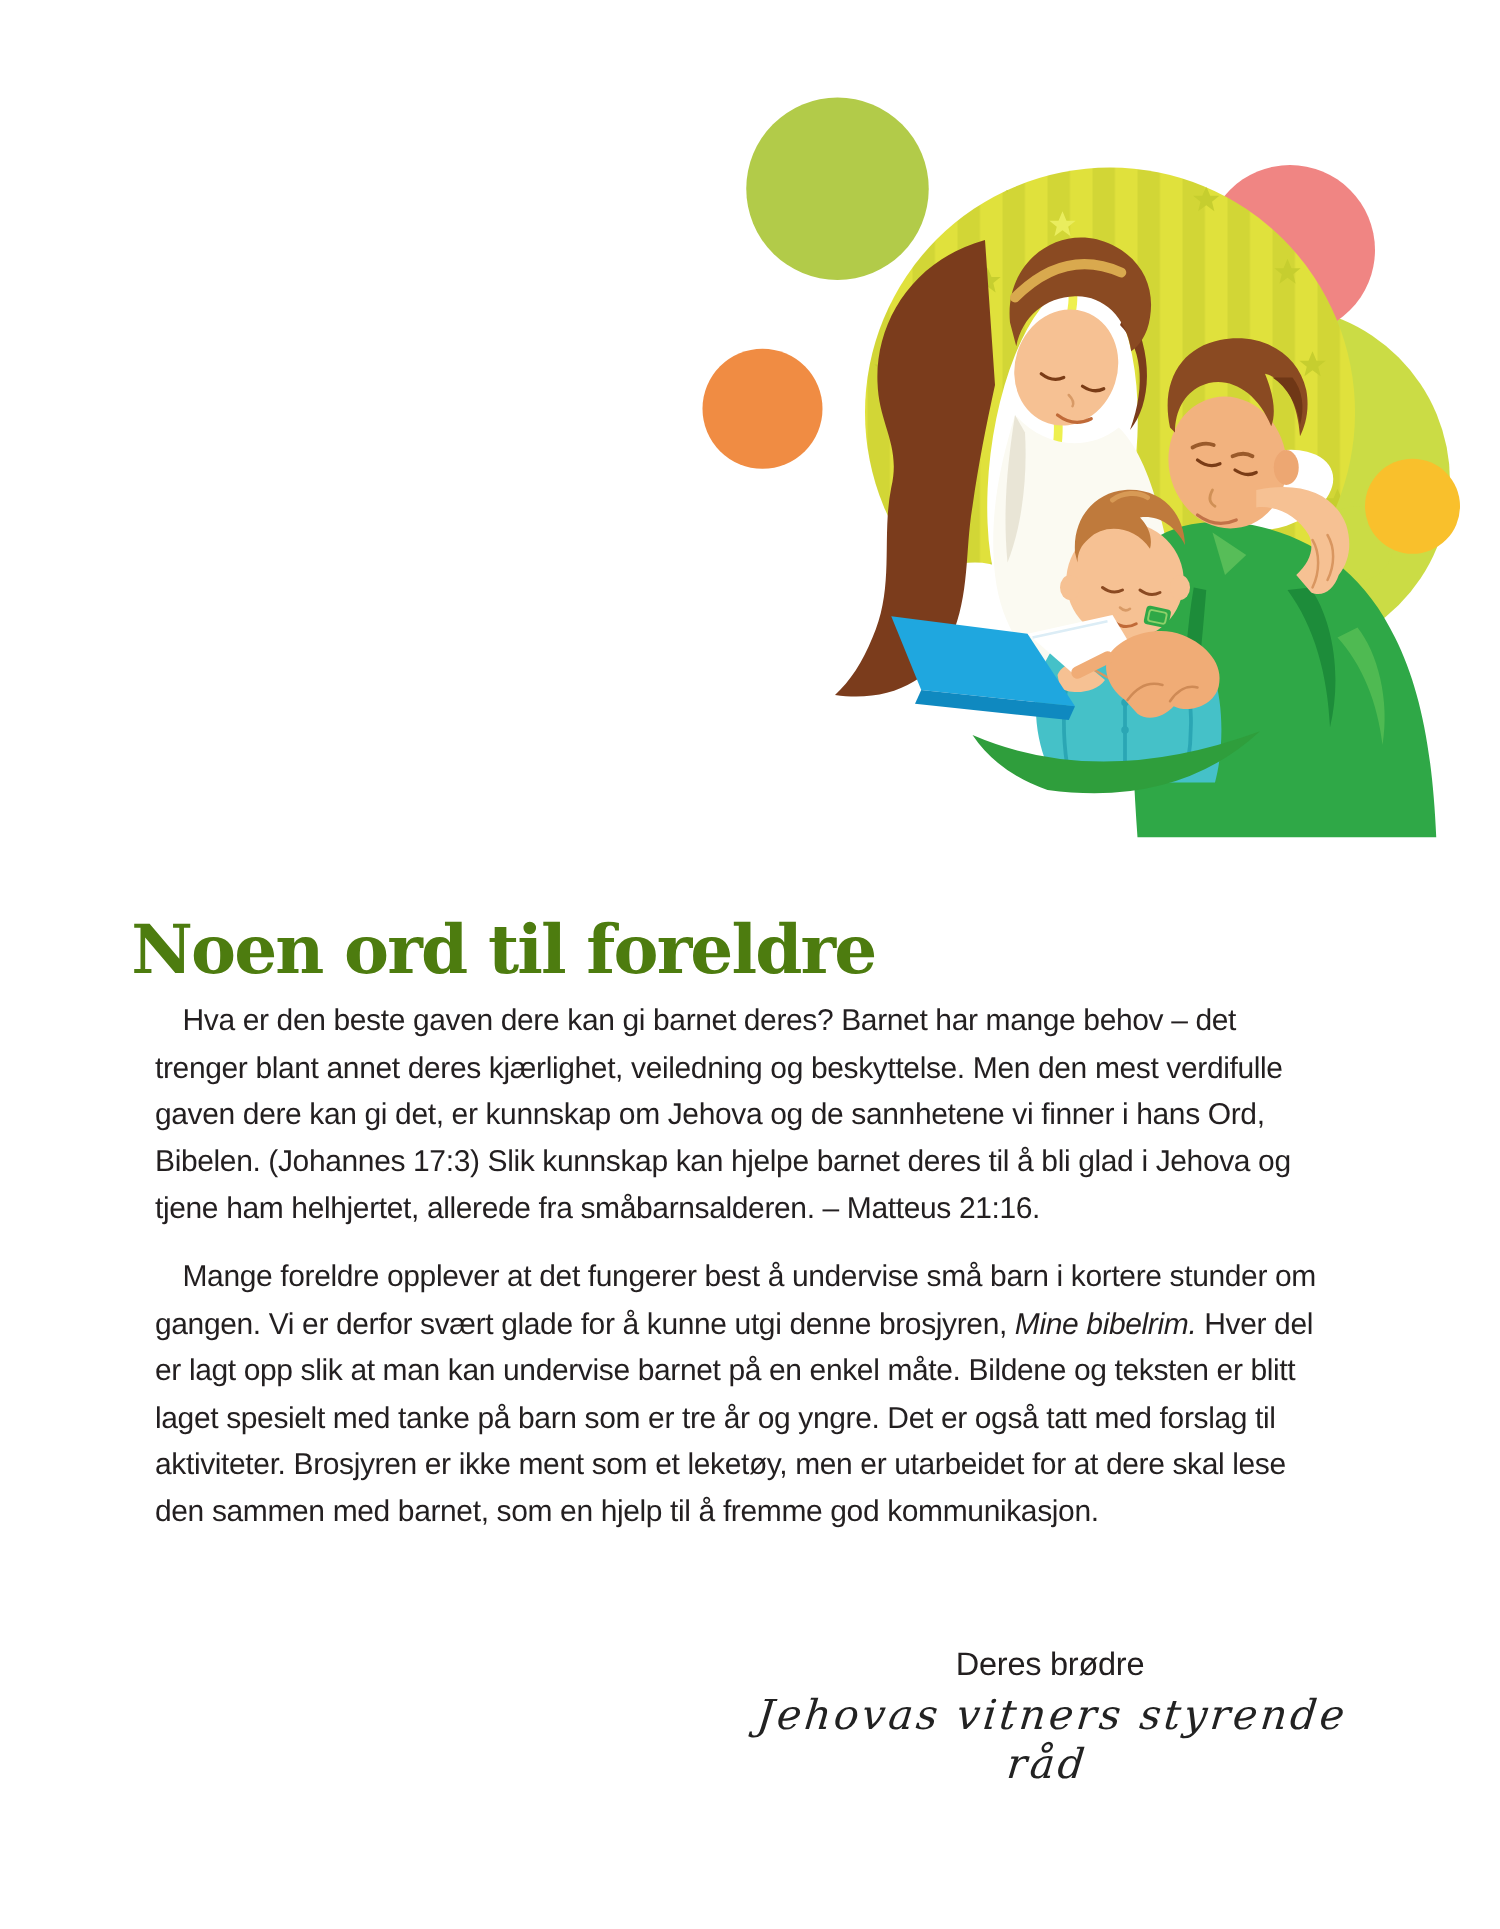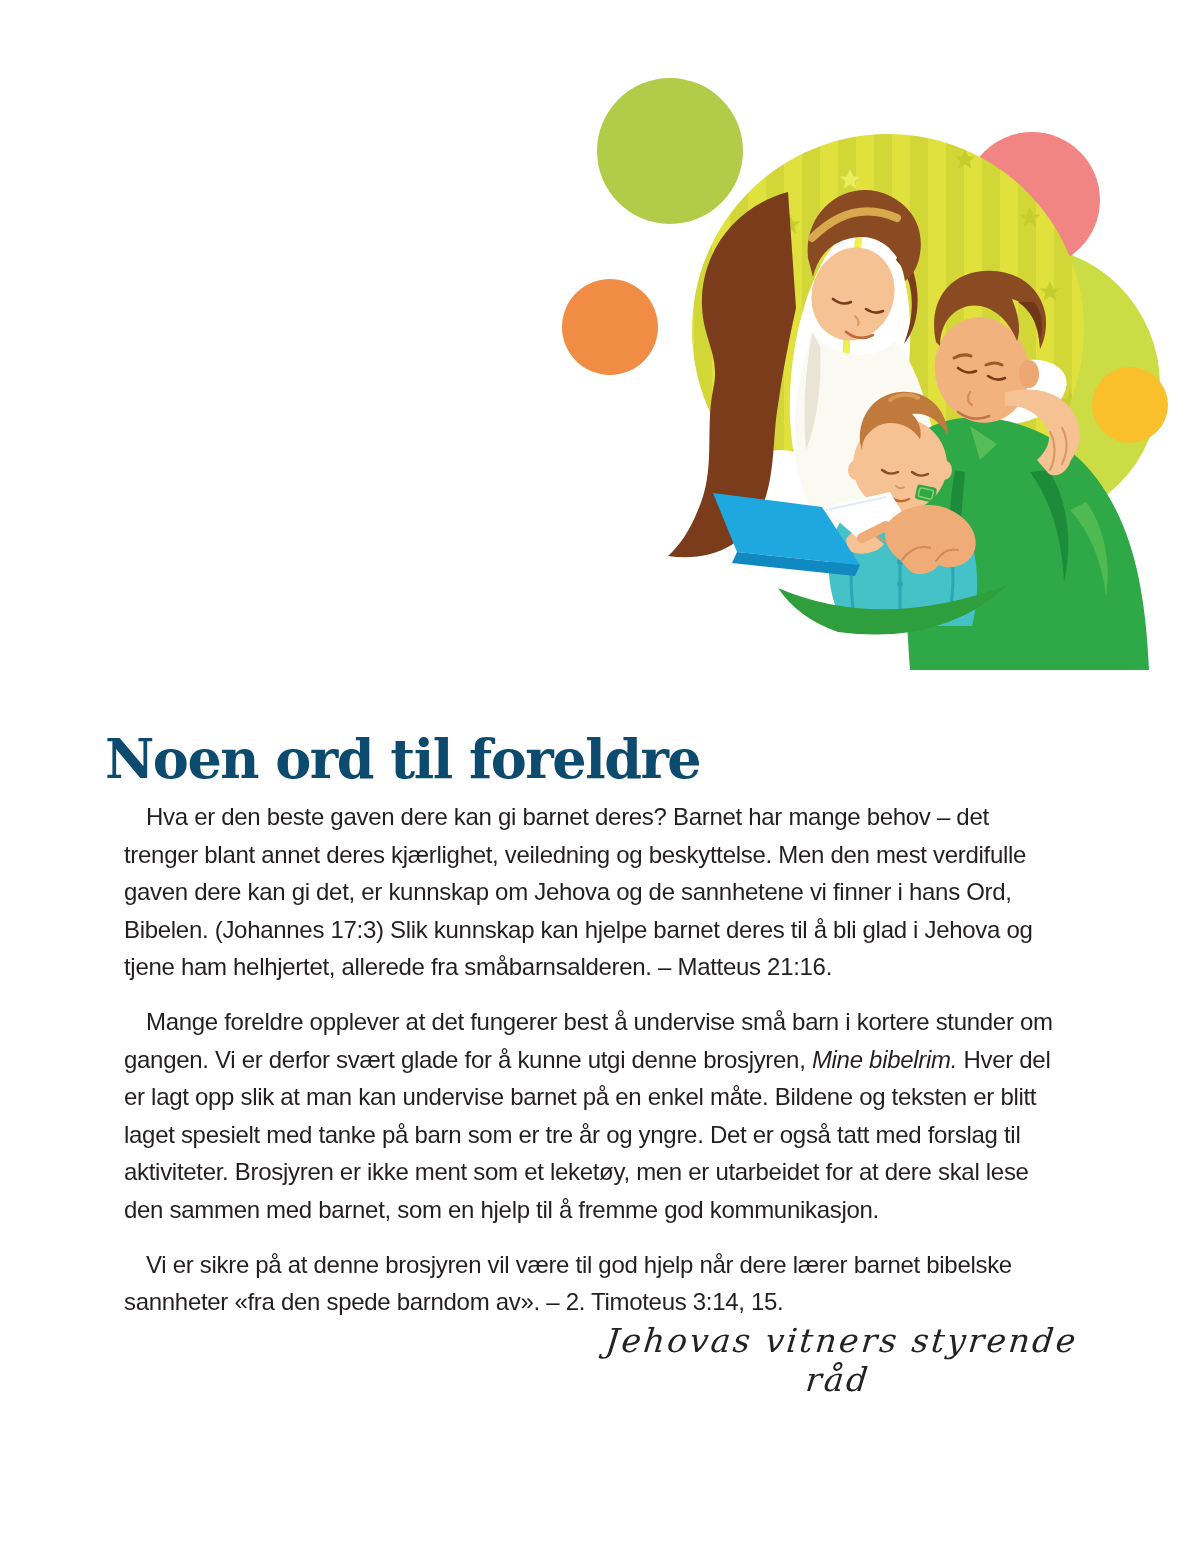--- a/index.html
+++ b/index.html
@@ -159,25 +159,25 @@
 
     <rect x="366" y="446" width="20" height="15" rx="3" transform="rotate(12 376 453)" fill="#2fa847"></rect>
     <rect x="369" y="449" width="14" height="9" rx="2" transform="rotate(12 376 453)" fill="none" stroke="#8fd06a" stroke-width="1.5"></rect>
     <g>
       <path d="M336,486 C346,468 376,460 396,468 C416,476 429,492 425,509 C421,525 401,531 389,525 C381,534 368,537 360,531 L350,520 C339,512 332,499 336,486 Z" fill="#f0ac76"></path>
       <path d="M352,520 C360,509 370,505 380,508 M386,521 C392,512 400,508 408,510" fill="none" stroke="#cf8a55" stroke-width="2" stroke-linecap="round"></path>
       <path d="M336,486 L312,498" stroke="#f0ac76" stroke-width="10" stroke-linecap="round"></path>
     </g>
   </svg>
 
-  <h1 id="heading" style="color: #0c4a6e;">Noen ord til foreldre</h1>
+  <h1 id="heading" style="color: #4d7c0f;">Noen ord til foreldre</h1>
 
   <div id="bodytext">
     <p>Hva er den beste gaven dere kan gi barnet deres? Barnet har mange behov – det trenger blant annet deres kjærlighet, veiledning og beskyttelse. Men den mest verdifulle gaven dere kan gi det, er kunnskap om Jehova og de sannhetene vi finner i hans Ord, Bibelen. (Johannes 17:3) Slik kunnskap kan hjelpe barnet deres til å bli glad i Jehova og tjene ham helhjertet, allerede fra småbarnsalderen. – Matteus 21:16.</p>
     <p><span>Mange foreldre opplever at det fungerer best å undervise små barn i kortere stunder om gangen. Vi er derfor svært glade for å kunne utgi denne brosjyren, </span><span class="ital">Mine bibelrim.</span><span> Hver del er lagt opp slik at man kan undervise barnet på en enkel måte. Bildene og teksten er blitt laget spesielt med tanke på barn som er tre år og yngre. Det er også tatt med forslag til aktiviteter. Brosjyren er ikke ment som et leketøy, men er utarbeidet for at dere skal lese den sammen med barnet, som en hjelp til å fremme god kommunikasjon.</span></p>
-    <p>Vi er sikre på at denne brosjyren vil være til god hjelp når dere lærer barnet bibelske sannheter «fra den spede barndom av». – 2. Timoteus 3:14, 15.</p>
   </div>
 
   <div id="signature">
+    <div id="sig-line1">Deres brødre</div>
     <div id="sig-line2">Jehovas vitners styrende råd</div>
   </div>
 
 </div>
 
 </body></html>

